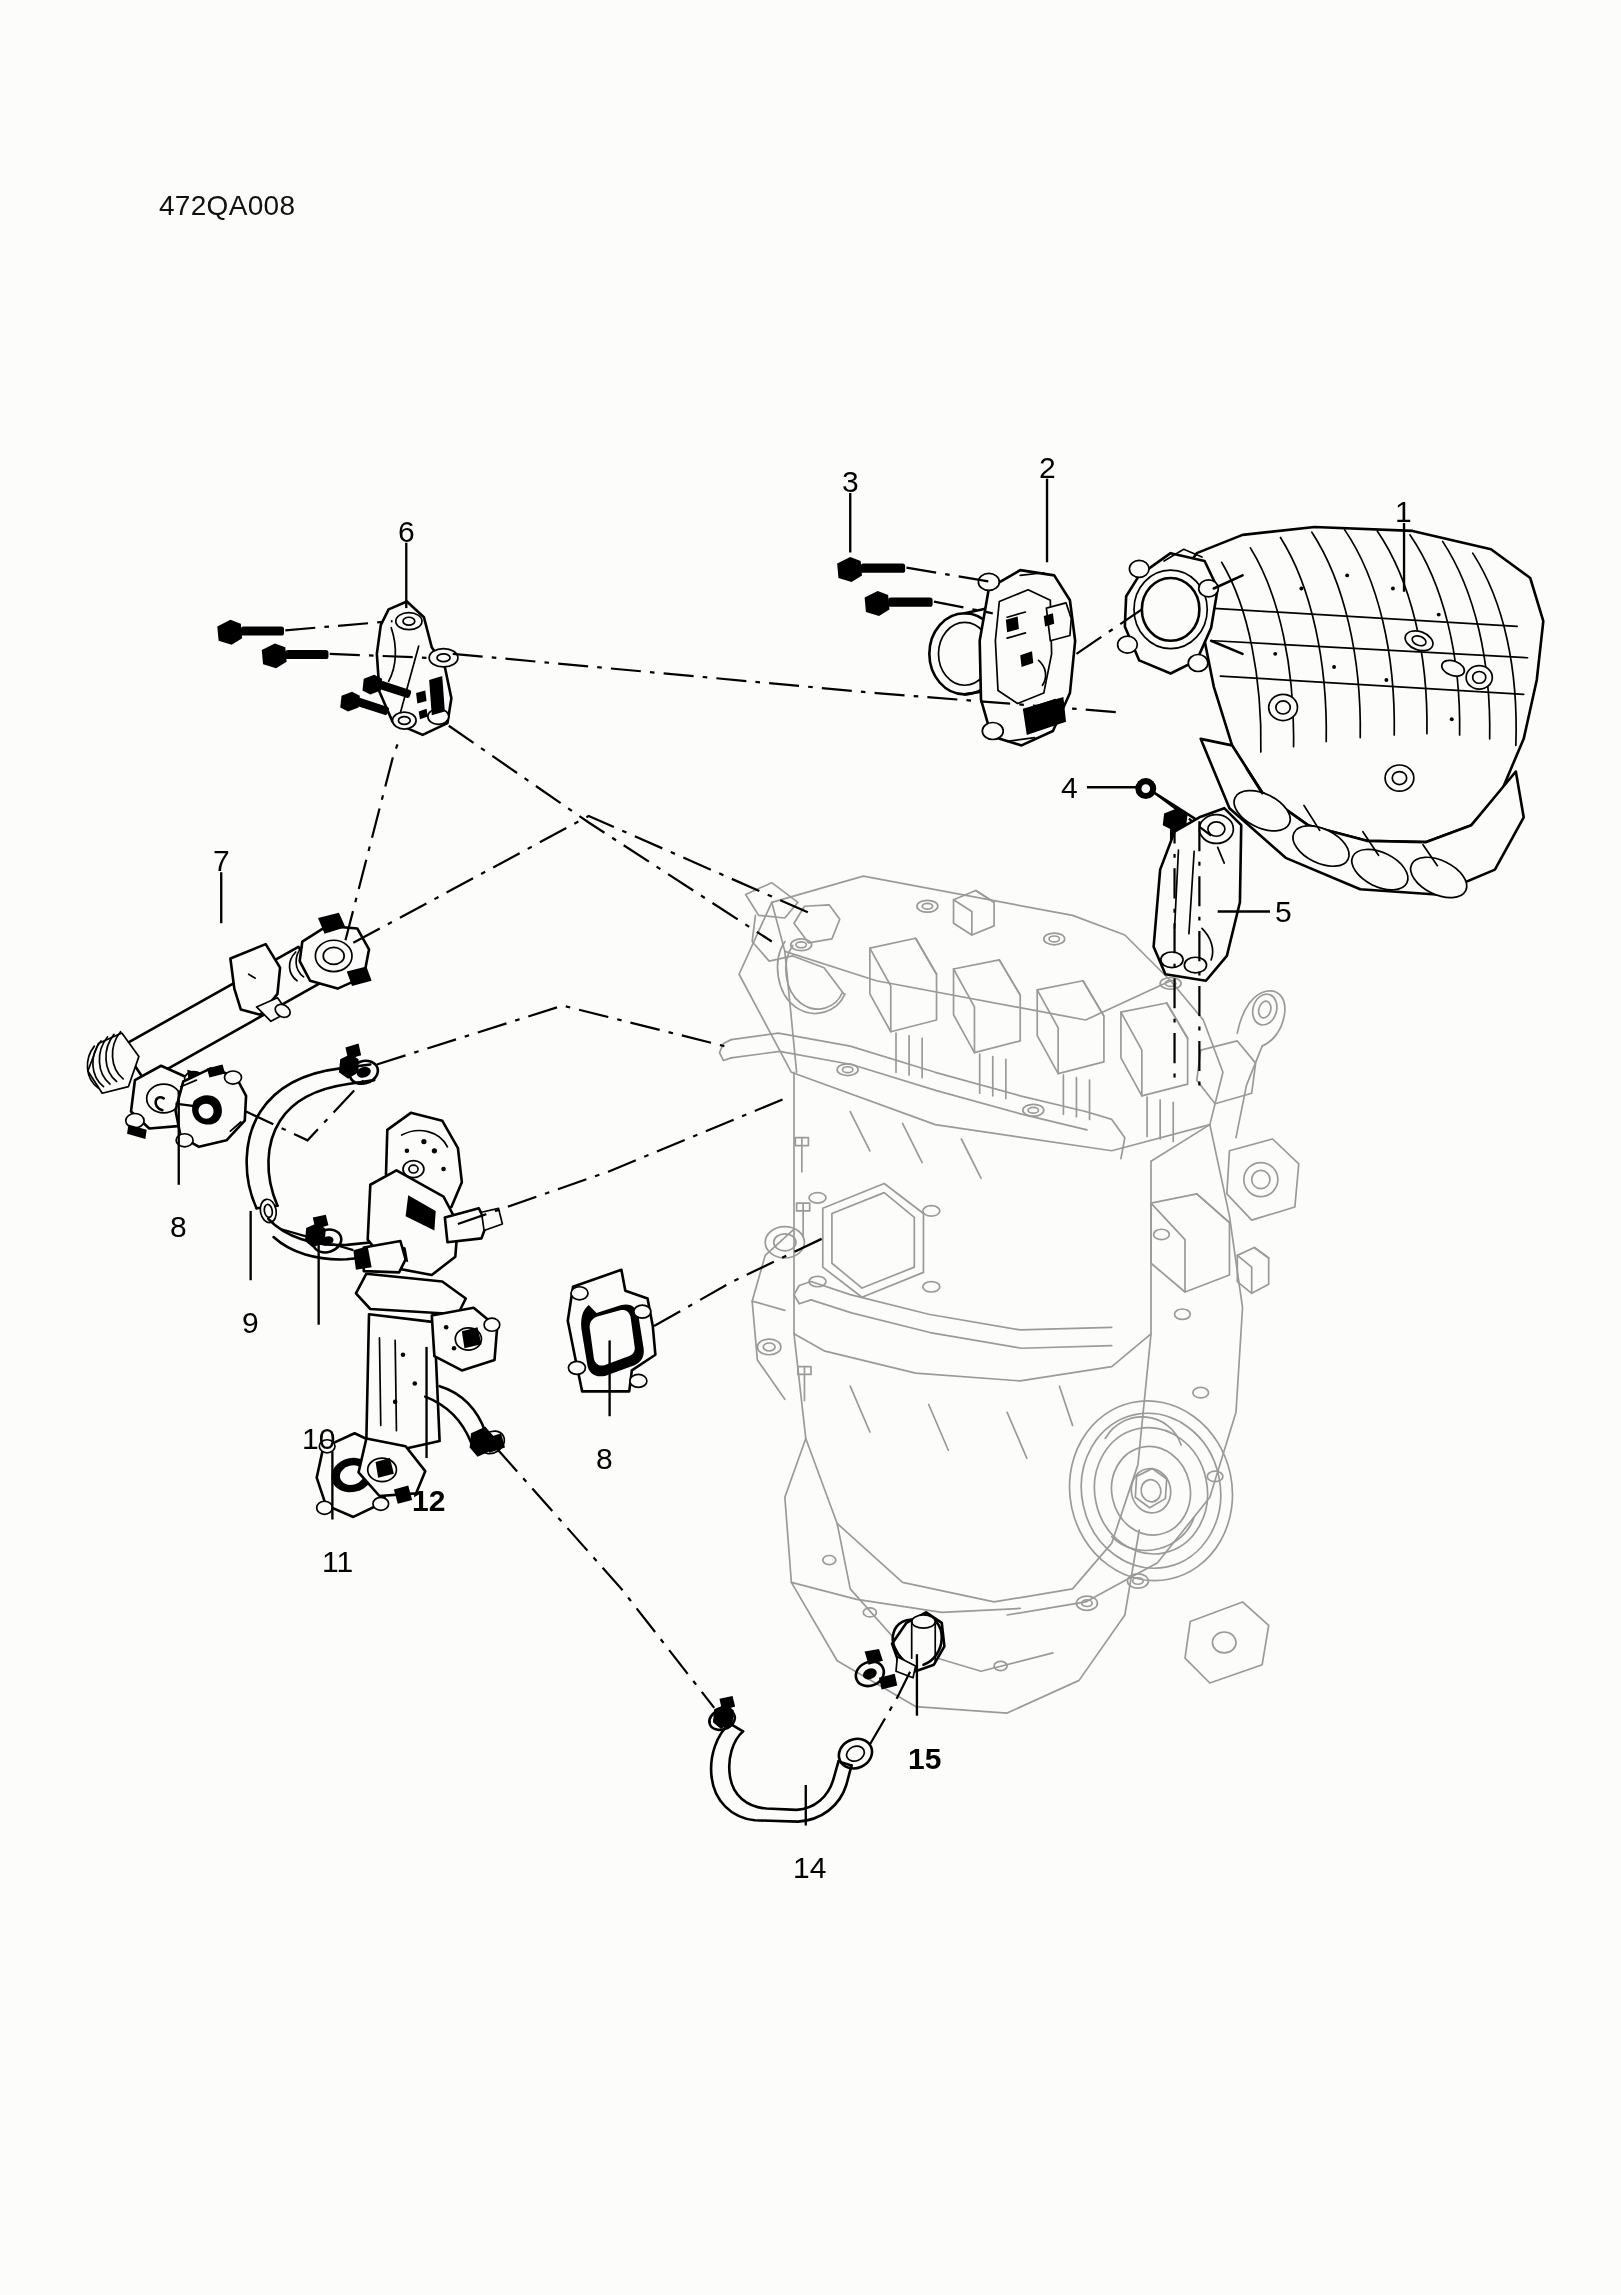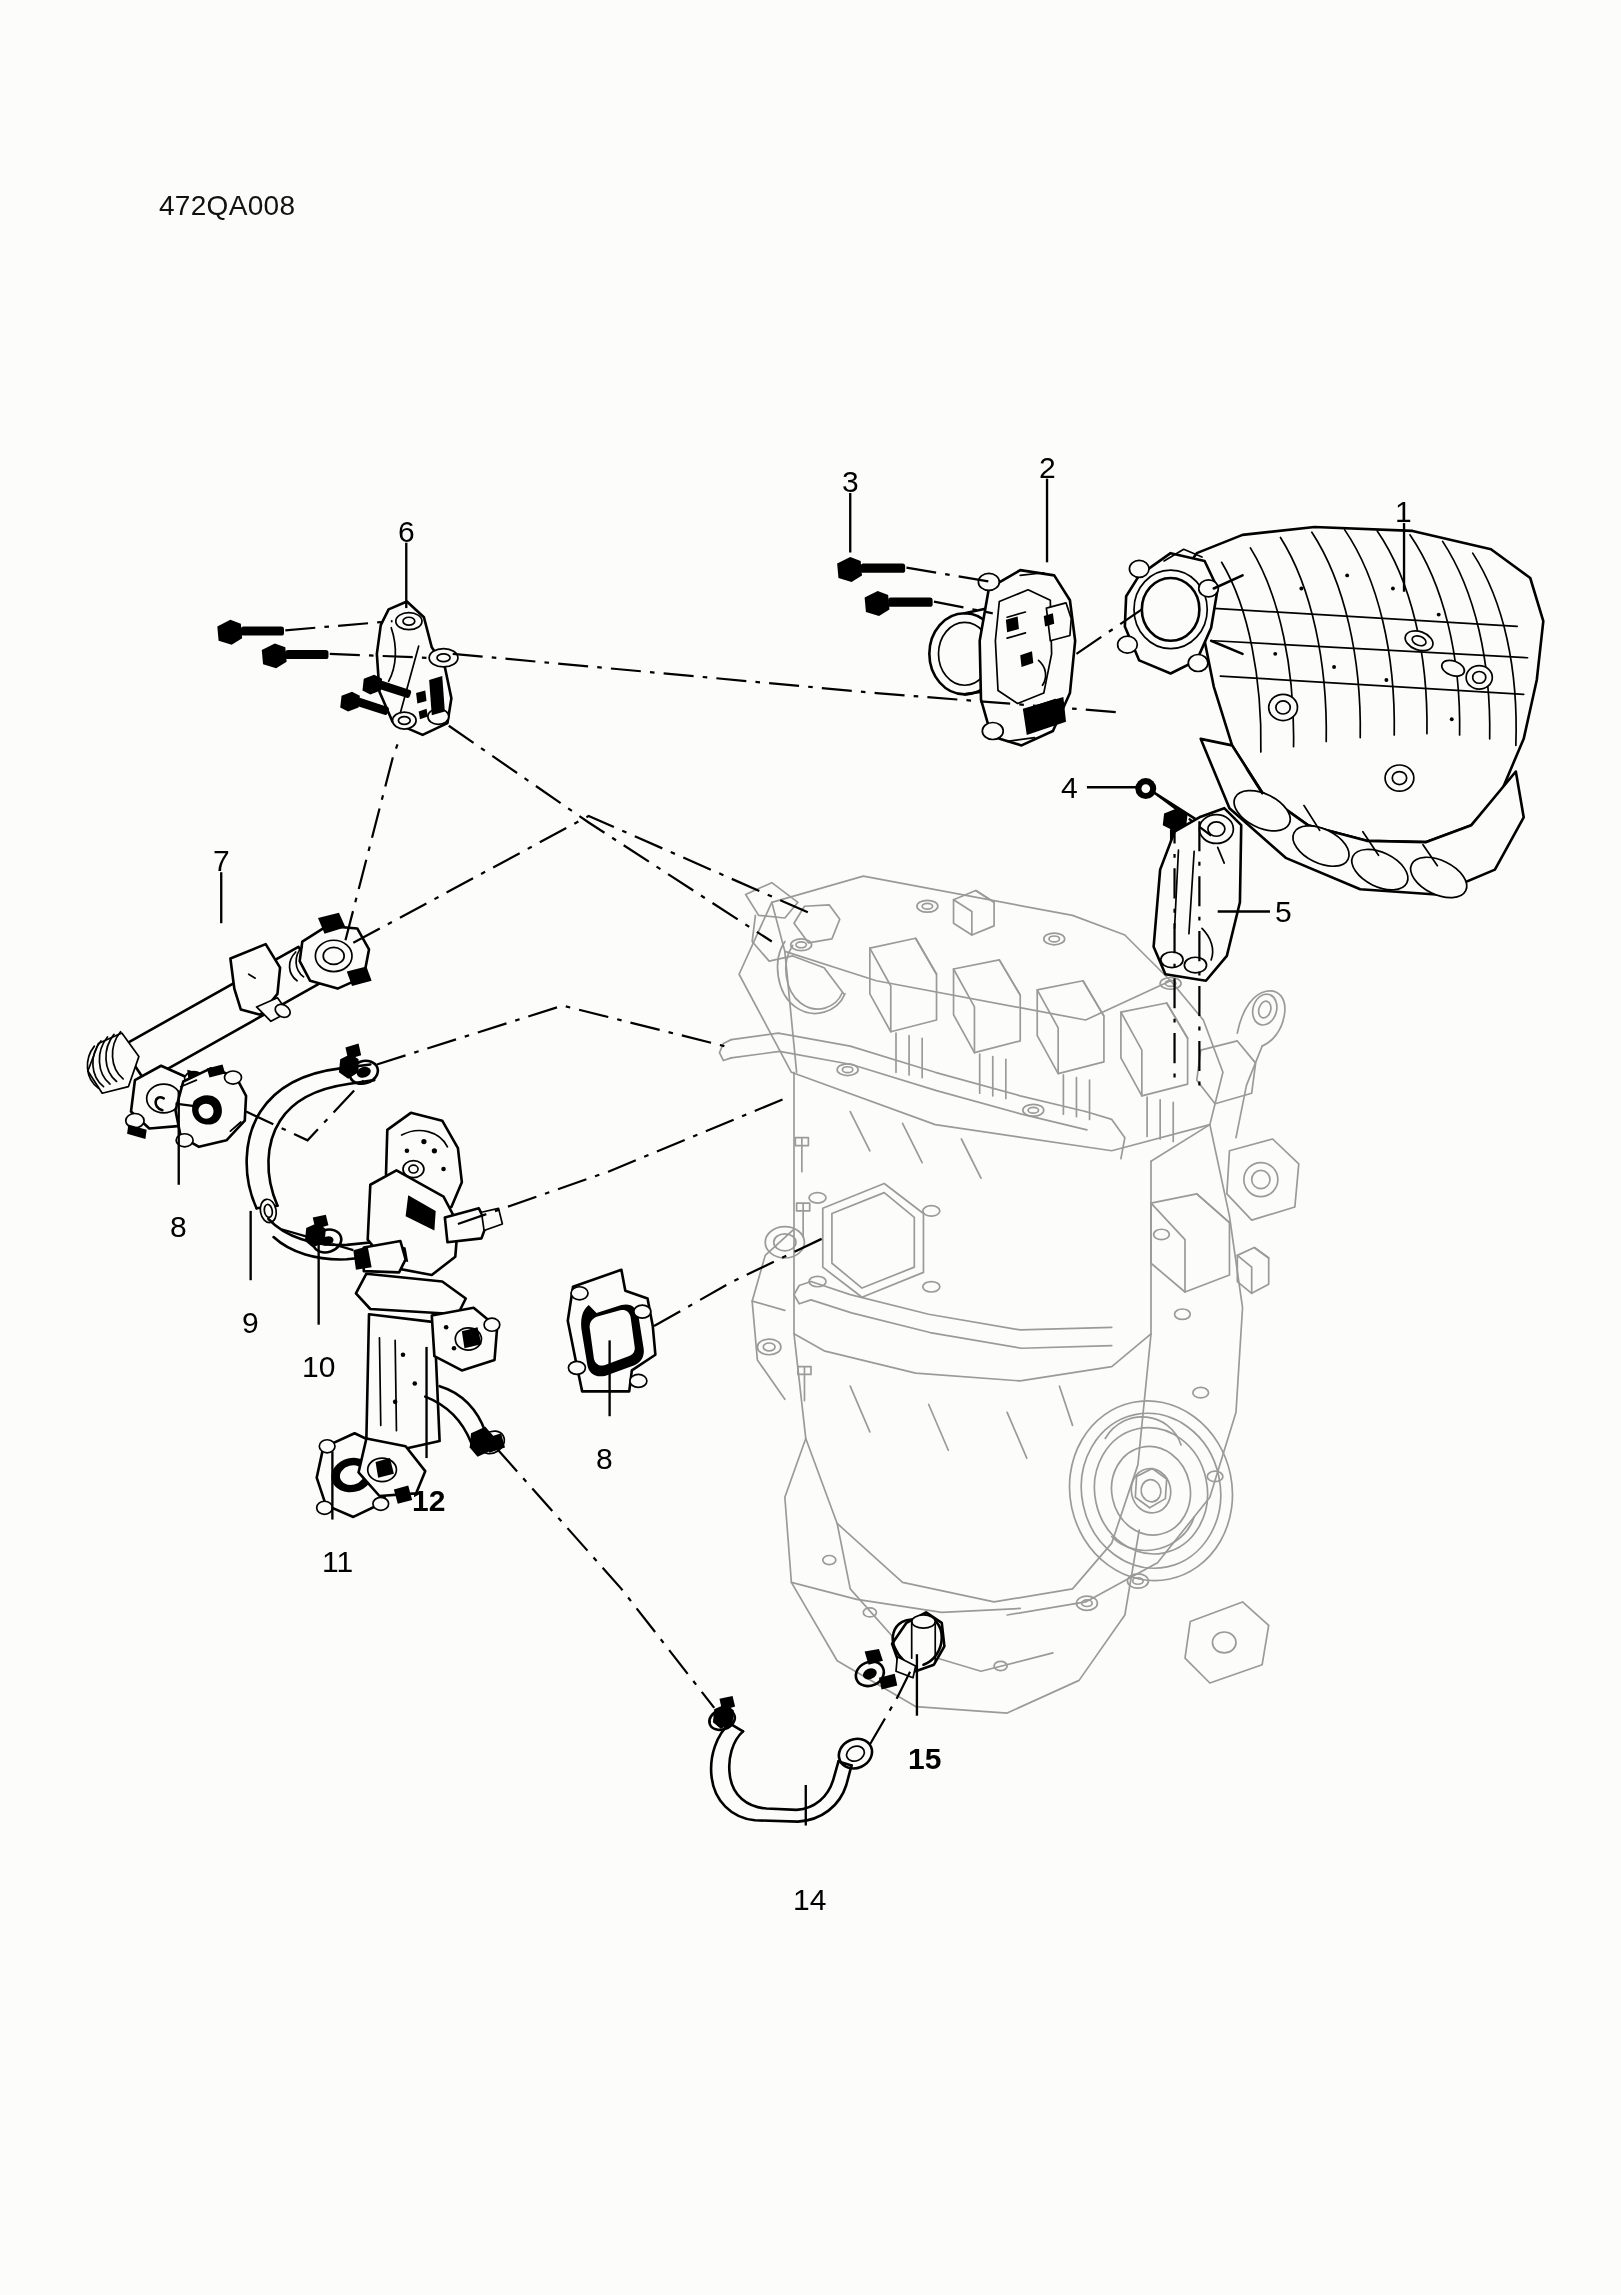--- a/index.html
+++ b/index.html
@@ -661,22 +661,22 @@
   <div id="callout-numbers">
       <div class="callout" style="left: 1395px; top: 497px;">1</div>
       <div class="callout" style="left: 1039px; top: 453px;">2</div>
       <div class="callout" style="left: 842px; top: 467px;">3</div>
       <div class="callout" style="left: 1061px; top: 773px;">4</div>
       <div class="callout" style="left: 1275px; top: 897px;">5</div>
       <div class="callout" style="left: 398px; top: 517px;">6</div>
       <div class="callout" style="left: 213px; top: 846px;">7</div>
       <div class="callout" style="left: 170px; top: 1212px;">8</div>
       <div class="callout" style="left: 242px; top: 1308px;">9</div>
-      <div class="callout" style="left: 302px; top: 1352px;">10</div>
+      <div class="callout" style="left: 302px; top: 1424px;">10</div>
       <div class="callout" style="left: 322px; top: 1547px;">11</div>
       <div class="callout" style="left: 412px; top: 1486px; font-weight: bold;">12</div>
       <div class="callout" style="left: 596px; top: 1444px;">8</div>
-      <div class="callout" style="left: 793px; top: 1853px; margin-top: 32px;">14</div>
+      <div class="callout" style="left: 793px; top: 1853px;">14</div>
       <div class="callout" style="left: 908px; top: 1744px; font-weight: bold;">15</div>
     </div>
 
 </div>
 
 
 </body></html>

